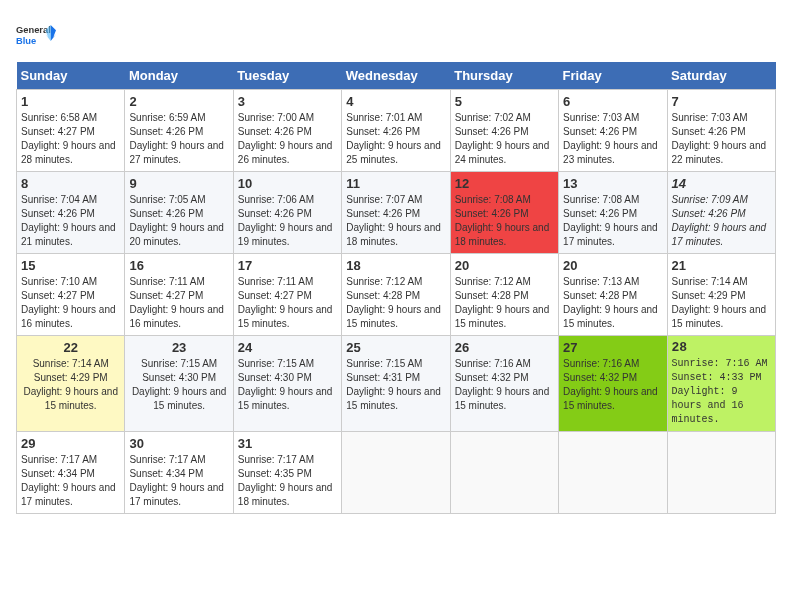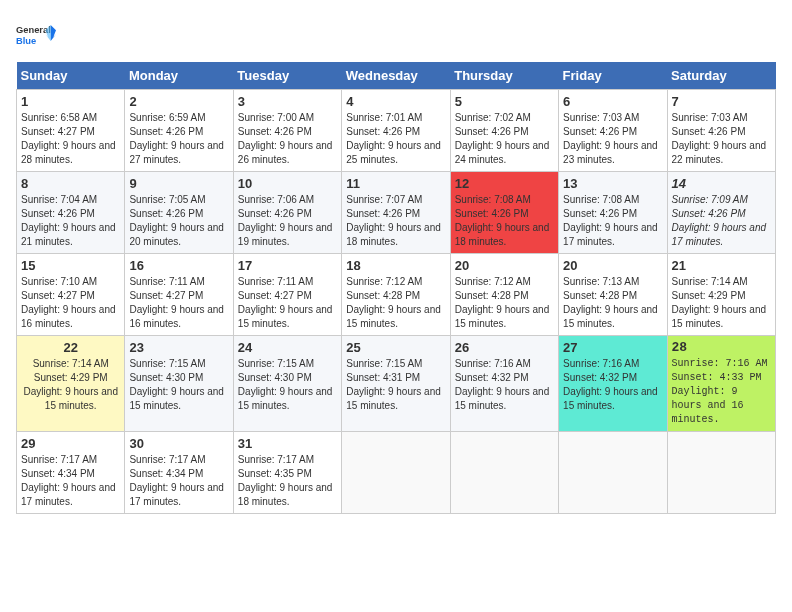--- a/index.html
+++ b/index.html
@@ -280,21 +280,21 @@
       </tr>
       <tr>
         <td style="background: #fef9c3; text-align: center;">
         <span class="day-number">22</span>
         <div class="day-info">
           Sunrise: 7:14 AM<br>
           Sunset: 4:29 PM<br>
           Daylight: 9 hours and 15 minutes.
         </div>
       </td>
-        <td style="background: rgb(245, 247, 250);">
+        <td style="background: rgb(245, 247, 250); text-align: center;">
         <span class="day-number">23</span>
         <div class="day-info">
           Sunrise: 7:15 AM<br>
           Sunset: 4:30 PM<br>
           Daylight: 9 hours and 15 minutes.
         </div>
       </td>
         <td style="background: rgb(245, 247, 250);">
         <span class="day-number">24</span>
         <div class="day-info">
@@ -312,21 +312,21 @@
         </div>
       </td>
         <td style="background: rgb(245, 247, 250);">
         <span class="day-number">26</span>
         <div class="day-info">
           Sunrise: 7:16 AM<br>
           Sunset: 4:32 PM<br>
           Daylight: 9 hours and 15 minutes.
         </div>
       </td>
-        <td style="background: #5eead4;">
+        <td style="background: #84cc16;">
         <span class="day-number">27</span>
         <div class="day-info">
           Sunrise: 7:16 AM<br>
           Sunset: 4:32 PM<br>
           Daylight: 9 hours and 15 minutes.
         </div>
       </td>
         <td style="background: #bef264; font-family: Liberation Mono, monospace;">
         <span class="day-number">28</span>
         <div class="day-info">

